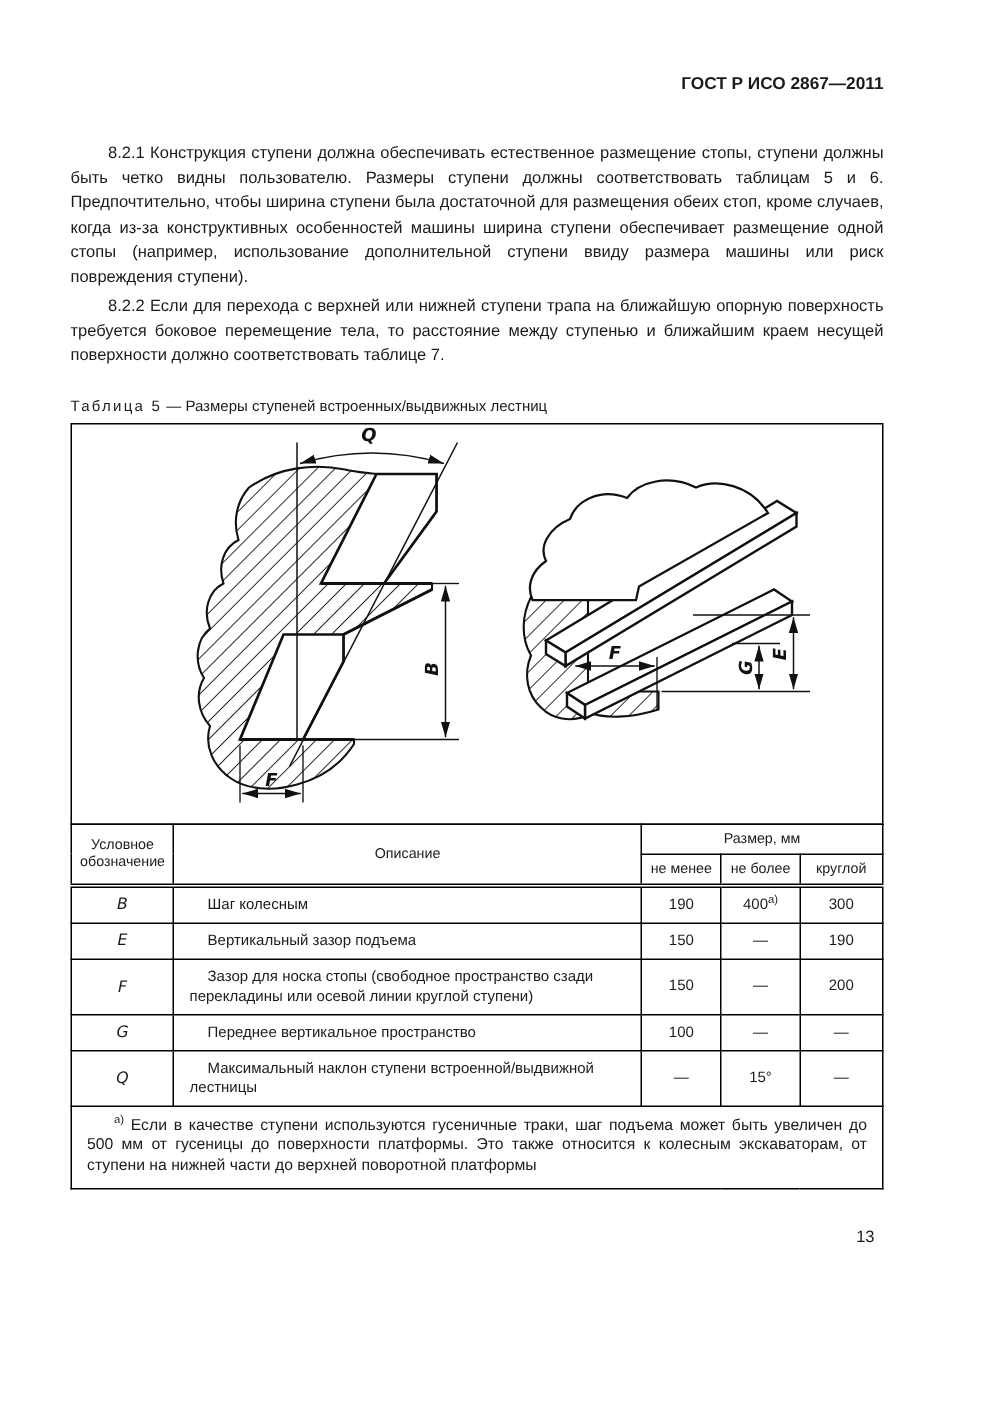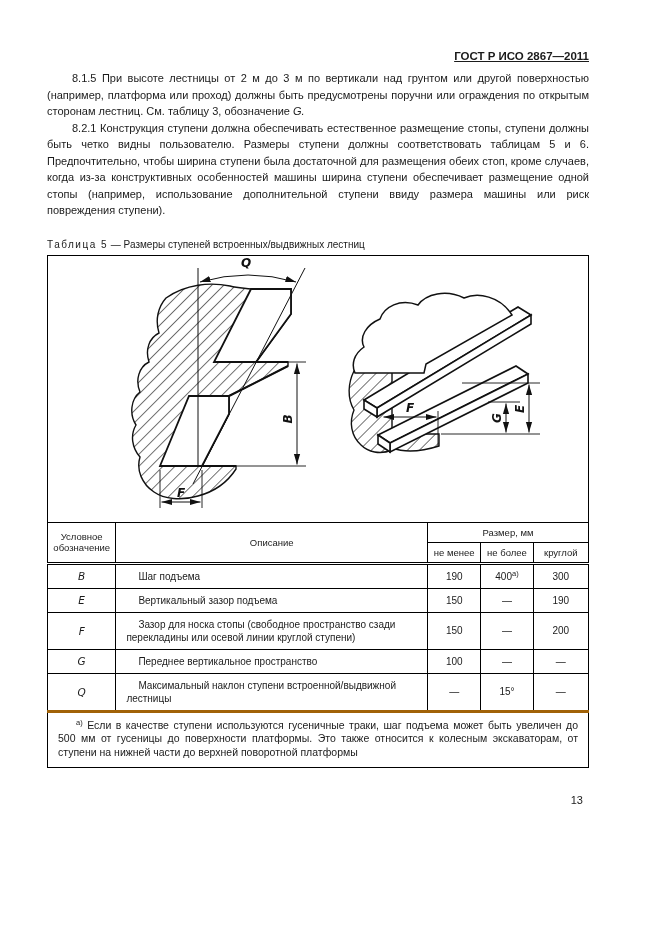--- a/index.html
+++ b/index.html
@@ -1,48 +1,48 @@
 <!DOCTYPE html>
 <html><head>
 <meta charset="utf-8">
 <style>
   html,body { margin:0; padding:0; background:#ffffff; }
   body { width:661px; height:936px; font-family:"Liberation Sans", sans-serif; color:#1b1b1b;
          -webkit-font-smoothing:antialiased; }
   .page { padding:50px 72px 0 47px; }
-  .doc-header { text-align:right; font-weight:bold; font-size:11.5px; margin-bottom:8px;text-decoration:underline; }
+  .doc-header { text-align:right; font-weight:bold; font-size:11.5px; margin-bottom:32px; }
   p.para { font-size:11px; line-height:16.5px; text-align:justify; margin:0; text-indent:25px; }
   p.spaced { margin-top:3px; }
   .heading { font-weight:bold; font-size:11px; margin:10px 0 5px; text-indent:25px; }
   .caption { font-size:10px; margin:20px 0 5px; }
   .caption-label { letter-spacing:1.5px; }
   .figure-box { border:1px solid #000; height:266px; overflow:hidden; background:#fff; }
   svg { display:block; }
   .dim { font-style:italic; font-weight:bold; font-size:12px; font-family:"DejaVu Sans", sans-serif; fill:#111; }
   table.t5 { border-collapse:collapse; width:100%; margin-top:-1px; font-size:10px; table-layout:fixed; }
   table.t5 td { border:1px solid #000; padding:5px 4px; vertical-align:middle; text-align:center; }
   table.t5 .th { font-size:9.5px; text-align:center; padding:4px 2px; }
   table.t5 tbody tr.first td { border-top:3px double #000; }
   table.t5 .sym { font-style:italic; font-family:"DejaVu Sans", sans-serif; font-size:10.5px; }
   table.t5 .desc { text-align:left; padding:5px 6px 5px 10px; text-indent:12px; line-height:13px; }
-  table.t5 .foot { text-align:justify; padding:6px 10px 8px 10px; text-indent:18px; font-size:10.5px; line-height:13.5px; border-top:3px solid #a16207; }
+  table.t5 .foot { text-align:justify; padding:6px 10px 8px 10px; text-indent:18px; font-size:10.5px; line-height:13.5px; border-top:1px solid #a16207; }
   sup { font-size:7.5px; vertical-align:super; line-height:0; }
   .page-number { text-align:right; font-size:11px; margin-top:26px; padding-right:6px; }
 </style>
 </head>
 <body>
 
 <div class="page">
 
   <div class="doc-header">ГОСТ Р ИСО 2867—2011</div>
 
-  <p class="para"><span>8.1.5  При высоте лестницы от 2 м до 3 м по вертикали над грунтом или другой поверхностью (например, платформа или проход) должны быть предусмотрены поручни или ограждения по открытым сторонам лестниц. См. таблицу 3, обозначение </span><i>G.</i></p>
 
 
   <p class="para">8.2.1  Конструкция ступени должна обеспечивать естественное размещение стопы, ступени должны быть четко видны пользователю. Размеры ступени должны соответствовать таблицам 5 и 6. Предпочтительно, чтобы ширина ступени была достаточной для размещения обеих стоп, кроме случаев, когда из-за конструктивных особенностей машины ширина ступени обеспечивает размещение одной стопы (например, использование дополнительной ступени ввиду размера машины или риск повреждения ступени).</p>
+  <p class="para spaced">8.2.2  Если для перехода с верхней или нижней ступени трапа на ближайшую опорную поверхность требуется боковое перемещение тела, то расстояние между ступенью и ближайшим краем несущей поверхности должно соответствовать таблице 7.</p>
 
   <p class="caption"><span class="caption-label">Таблица 5</span><span> — Размеры ступеней встроенных/выдвижных лестниц</span></p>
 
   <div class="figure-box">
     <svg width="539" height="264" viewBox="0 0 539 264">
       <defs>
         <pattern id="hatch" patternUnits="userSpaceOnUse" width="8.5" height="8.5" patternTransform="rotate(45)">
           <line x1="0" y1="0" x2="0" y2="8.5" stroke="#151515" stroke-width="1.2"></line>
         </pattern>
         <marker id="ah" markerWidth="12" markerHeight="8" refX="10.5" refY="4" orient="auto-start-reverse" markerUnits="userSpaceOnUse">
@@ -154,21 +154,21 @@
         <td rowspan="2" class="th">Описание</td>
         <td colspan="3" class="th">Размер, мм</td>
       </tr>
       <tr>
         <td class="th">не менее</td>
         <td class="th">не более</td>
         <td class="th">круглой</td>
       </tr>
       <tr class="first">
         <td class="sym">B</td>
-        <td class="desc">Шаг подъема</td>
+        <td class="desc">Шаг колесным</td>
         <td>190</td>
         <td><span>400</span><sup>а)</sup></td>
         <td>300</td>
       </tr>
       <tr>
         <td class="sym">E</td>
         <td class="desc">Вертикальный зазор подъема</td>
         <td>150</td>
         <td>—</td>
         <td>190</td>

